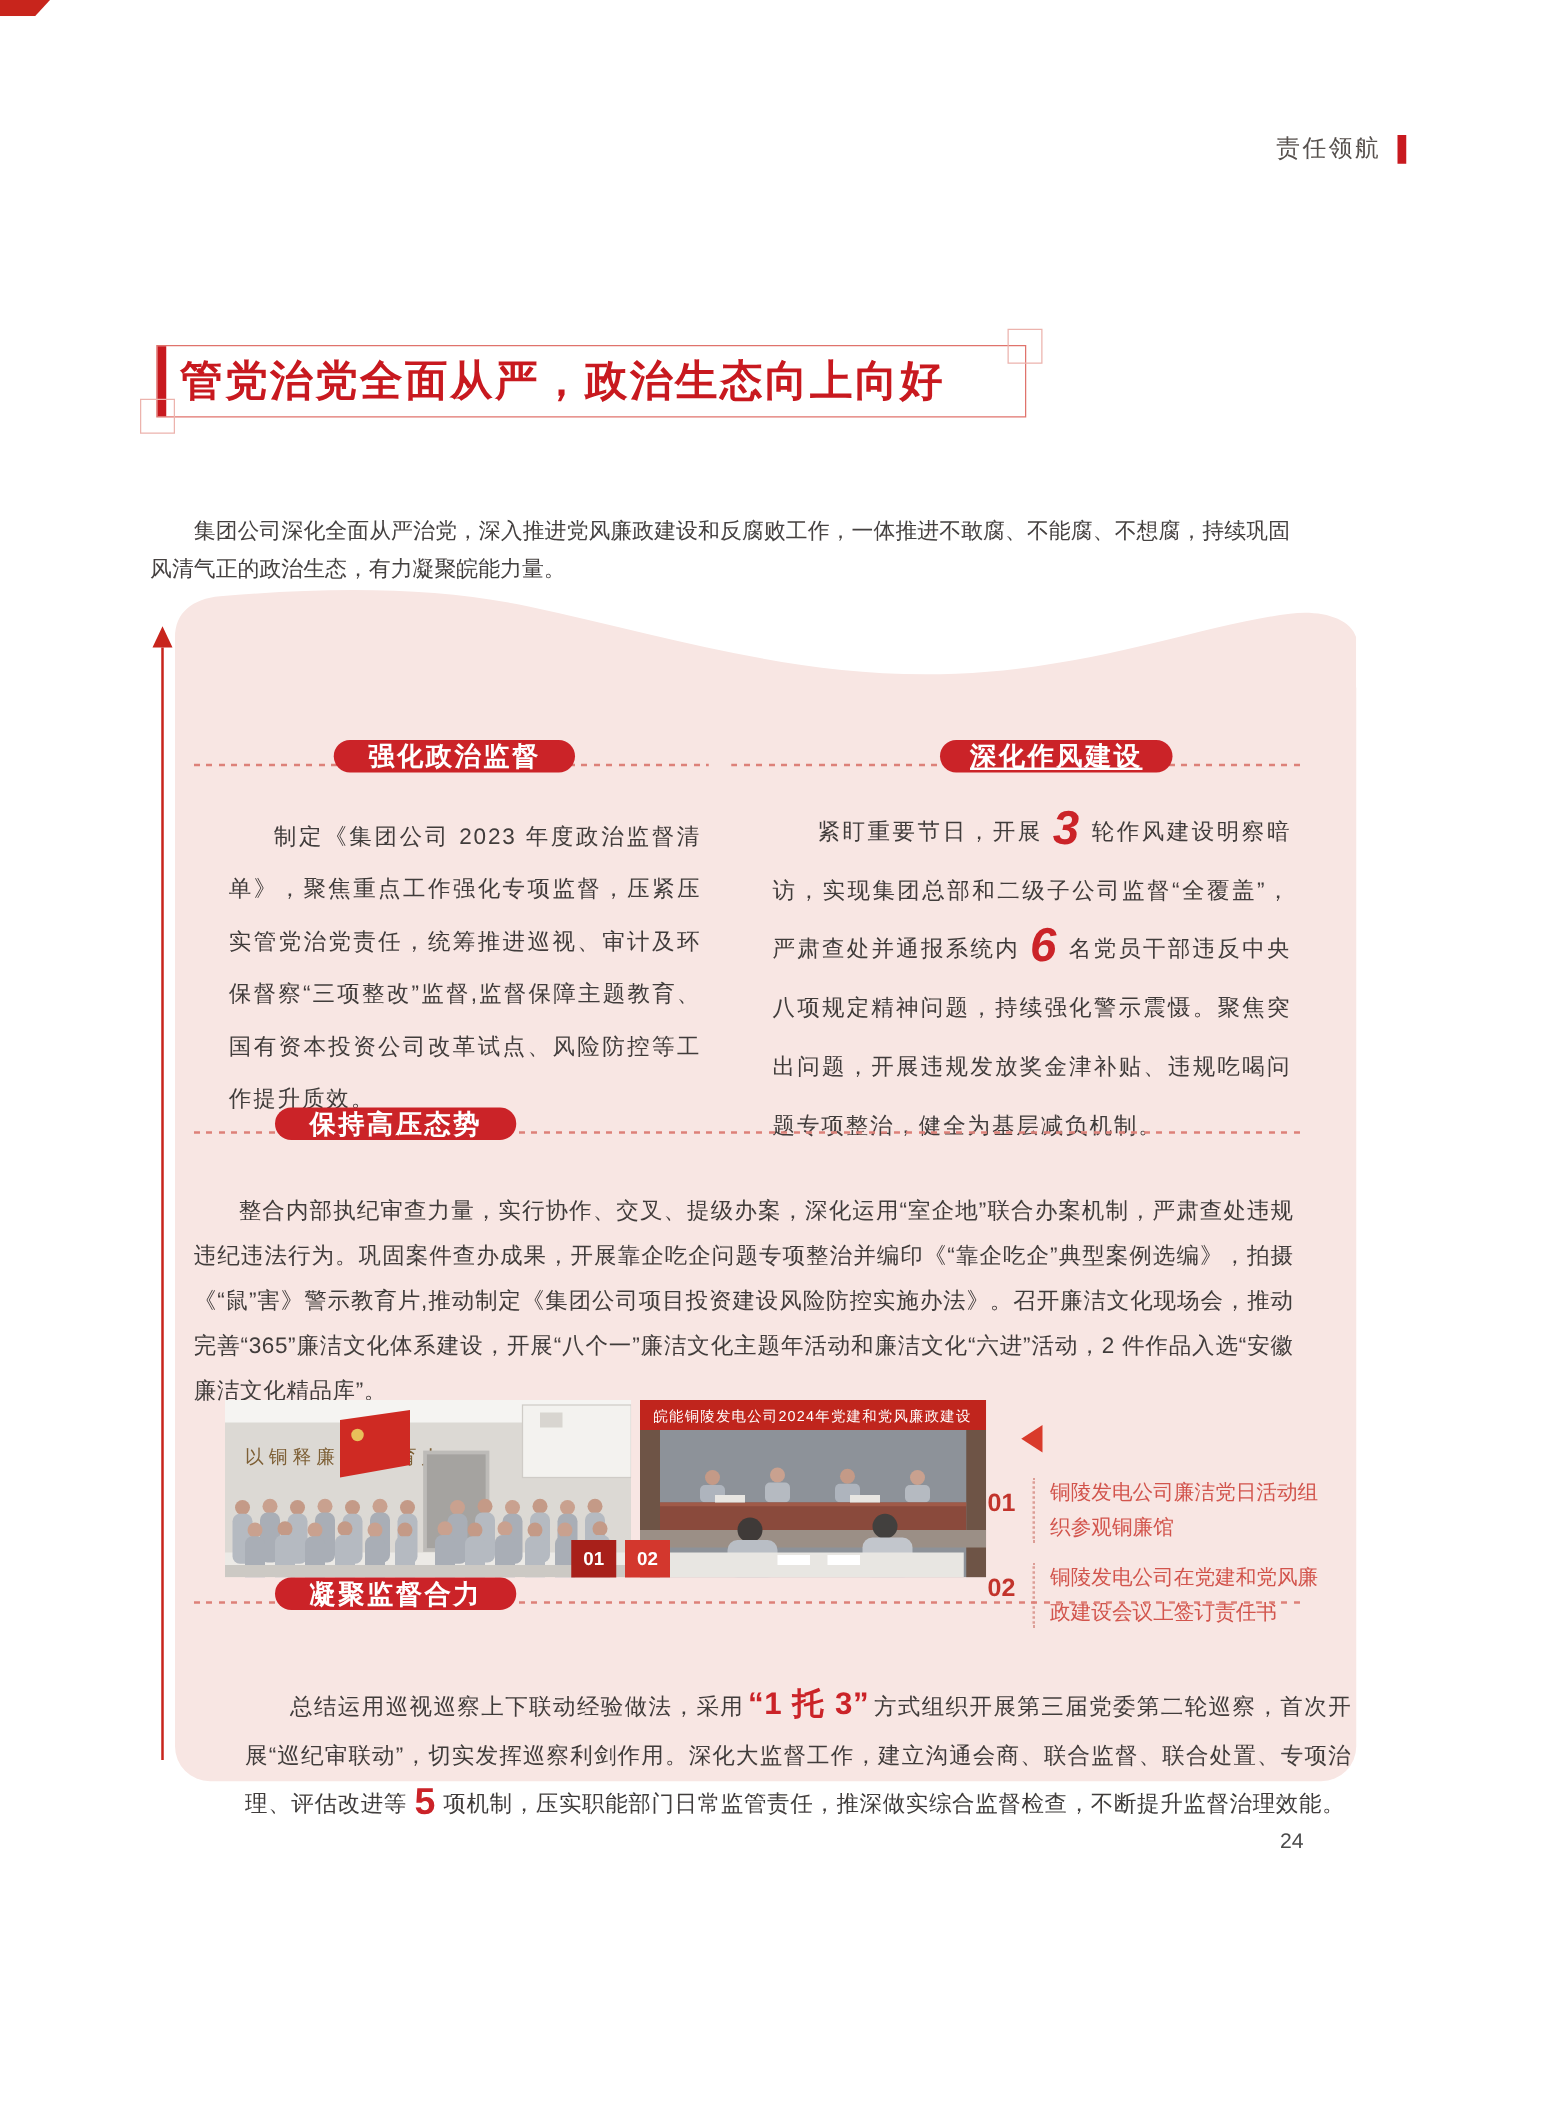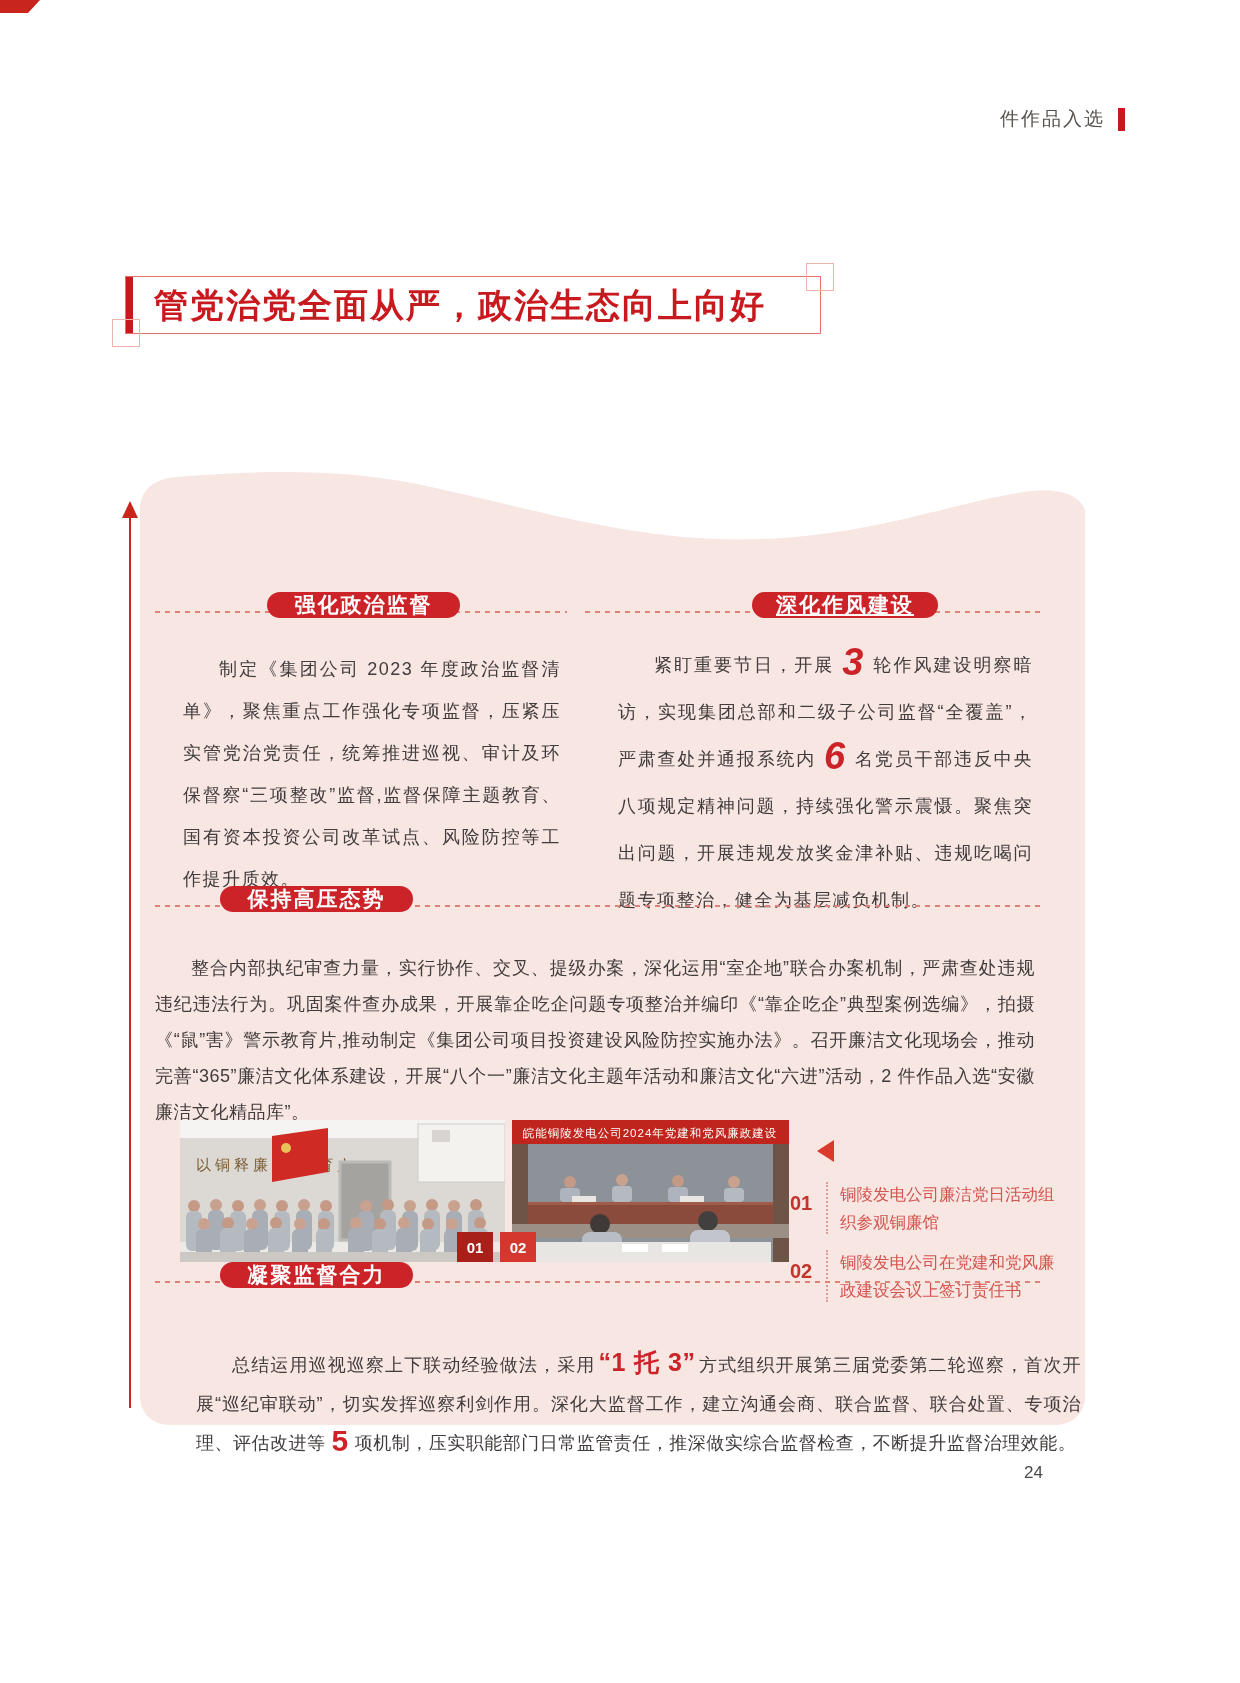--- a/index.html
+++ b/index.html
@@ -13,21 +13,21 @@
   
   .header{position:absolute;top:106px;right:115px;display:flex;align-items:center;gap:13px;}
   .header-label{font-size:19px;color:#56504d;letter-spacing:2px;}
   .header-bar{width:7px;height:23px;background:#c8191f;}
 
   
   .title-box{position:absolute;left:125px;top:276px;width:694px;height:56px;
              border:1px solid #e0736c;background:#fff;}
   .title-accent{position:absolute;left:0;top:0;width:7px;height:100%;background:#c8191f;}
   .title-text{font-size:34px;font-weight:bold;color:#c8191f;line-height:56px;
-              padding-left:28px;letter-spacing:2px;white-space:nowrap;}
+              padding-left:18px;letter-spacing:2px;white-space:nowrap;}
   .mark{position:absolute;width:26px;height:26px;border:1px solid #ecb3ad;background:transparent;}
   .mark-bl{left:-14px;bottom:-14px;}
   .mark-tr{right:-14px;top:-14px;}
 
   
   .intro{position:absolute;left:120px;top:391px;width:912px;font-size:17.5px;line-height:31px;
          text-indent:2em;text-align:justify;color:#454140;}
 
   
   .pink{position:absolute;left:140px;top:468px;width:945px;height:957px;}
@@ -82,31 +82,32 @@
   .page-number{position:absolute;left:1024px;top:1463px;font-size:17px;color:#4a4a4a;}
 </style>
 </head>
 <body>
 
 <div class="page">
 
   <div class="corner-deco"></div>
 
   <div class="header">
-    <span class="header-label">件作品入选</span>
+    <span class="header-label">责任领航</span>
     <span class="header-bar"></span>
   </div>
 
   <div class="title-box">
     <div class="title-accent"></div>
     <div class="mark mark-bl"></div>
     <div class="mark mark-tr"></div>
     <div class="title-text">管党治党全面从严，政治生态向上向好</div>
   </div>
 
+  <p class="intro">集团公司深化全面从严治党，深入推进党风廉政建设和反腐败工作，一体推进不敢腐、不能腐、不想腐，持续巩固风清气正的政治生态，有力凝聚皖能力量。</p>
 
   <div class="pink">
     <svg class="pink-wave" width="945" height="84" viewBox="0 0 945 84">
       <path d="M0,84 L0,42 C0,22 14,11 36,9 C130,1 210,2 282,17 C400,42 500,76 625,71 C740,66 820,32 892,23 C916,20 940,26 945,42 L945,84 Z" fill="#f8e6e3"></path>
     </svg>
     <div class="pink-body"></div>
 
     <div class="dash" style="left:15px;top:143px;width:412px;"></div>
     <div class="badge" style="left:127px;top:124px;">强化政治监督</div>
     <div class="dash" style="left:445px;top:143px;width:455px;"></div>

